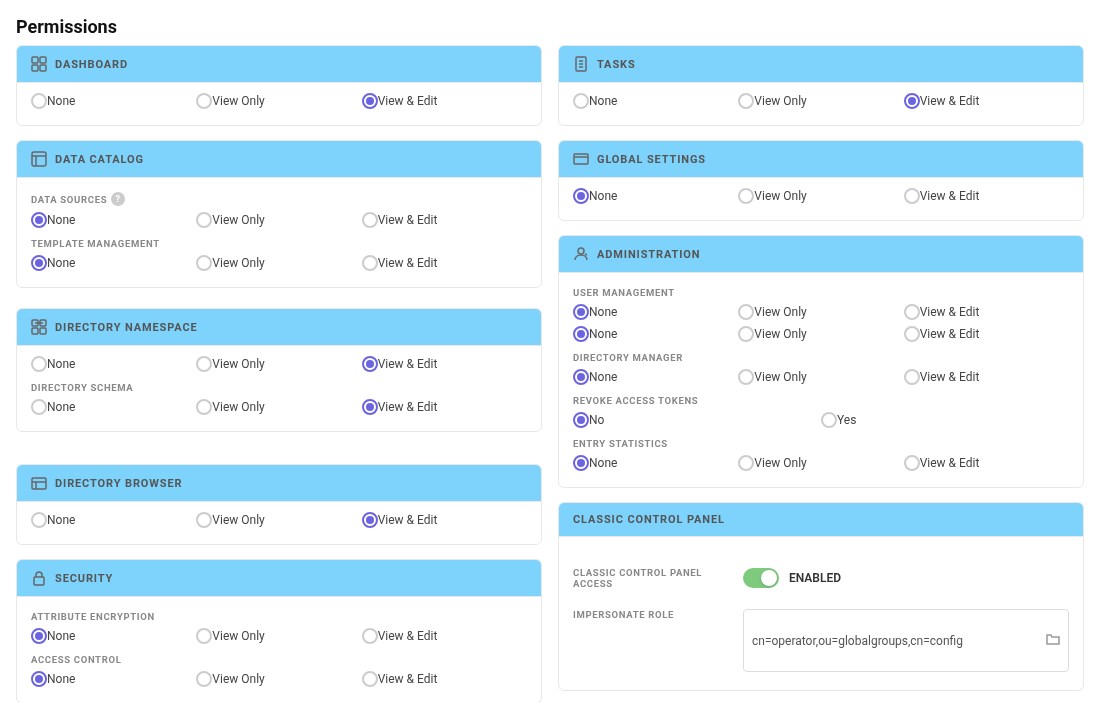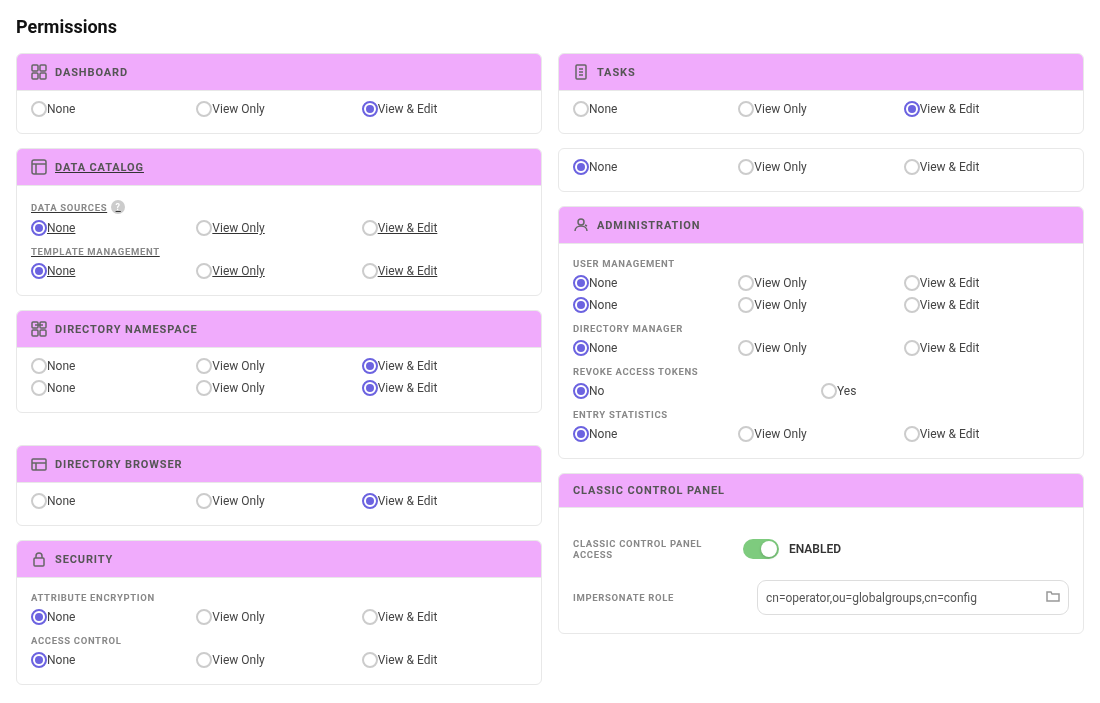--- a/index.html
+++ b/index.html
@@ -6,41 +6,41 @@
     body {
       font-family: -apple-system, BlinkMacSystemFont, 'Segoe UI', Roboto, sans-serif;
       background: #fff;
       color: #333;
       font-size: 13px;
       padding: 16px;
     }
     h1.page-title {
       font-size: 18px;
       font-weight: 700;
-      margin-bottom: 16px;
+      margin-bottom: 8px;
       color: #111;
     }
     .columns {
       display: grid;
       grid-template-columns: 1fr 1fr;
       gap: 16px;
     }
     .card {
       border: 1px solid #e8e8e8;
       border-radius: 6px;
       overflow: hidden;
       background: #fff;
     }
     .card-header {
       display: flex;
       align-items: center;
       gap: 8px;
       padding: 10px 14px;
       border-bottom: 1px solid #e8e8e8;
-      background: #f0abfc;
+      background: #7dd3fc;
     }
     .card-header-icon {
       color: #666;
       font-size: 16px;
       display: flex;
       align-items: center;
     }
     .card-header-title {
       font-size: 11px;
       font-weight: 700;
@@ -136,37 +136,37 @@
       box-shadow: 0 1px 3px rgba(0,0,0,0.2);
     }
     .toggle-text {
       font-size: 12px;
       font-weight: 600;
       color: #333;
       text-align: center;
     }
     .input-row {
       display: flex;
-      align-items: center;
-      gap: 24px;
+      align-items: flex-start;
+      gap: 10px;
       margin: 8px 0;
     }
     .input-label {
       font-size: 9.5px;
       font-weight: 700;
       letter-spacing: 0.07em;
       color: #888;
       text-transform: uppercase;
       flex: 0 0 160px;
     }
     .text-input {
       flex: 1;
       border: 1px solid #ddd;
-      border-radius: 9px;
-      padding: 8px 8px;
+      border-radius: 4px;
+      padding: 22px 8px;
       font-size: 12px;
       color: #555;
       display: flex;
       align-items: center;
       justify-content: space-between;
       background: #fff;
     }
     .text-input-value {
       color: #555;
       font-size: 12px;
@@ -221,21 +221,21 @@
             <span>View Only</span>
           </label>
           <label class="radio-option">
             <span class="radio-circle selected"></span>
             <span>View &amp; Edit</span>
           </label>
         </div>
       </div>
     </div>
 
-    <div class="card" style="margin-bottom:14px;text-decoration:underline;">
+    <div class="card" style="margin-bottom:20px;">
       <div class="card-header">
         <span class="card-header-icon">
           <svg width="16" height="16" viewBox="0 0 16 16" fill="none" stroke="#666" stroke-width="1.5">
             <rect x="1" y="1" width="14" height="14" rx="2"></rect>
             <line x1="1" y1="5" x2="15" y2="5"></line>
             <line x1="5" y1="5" x2="5" y2="15"></line>
           </svg>
         </span>
         <span class="card-header-title">DATA CATALOG</span>
       </div>
@@ -299,20 +299,23 @@
           </label>
           <label class="radio-option">
             <span class="radio-circle"></span>
             <span>View Only</span>
           </label>
           <label class="radio-option">
             <span class="radio-circle selected"></span>
             <span>View &amp; Edit</span>
           </label>
         </div>
+        <div class="section-label">
+          <span>DIRECTORY SCHEMA</span>
+        </div>
         <div class="radio-row">
           <label class="radio-option">
             <span class="radio-circle"></span>
             <span>None</span>
           </label>
           <label class="radio-option">
             <span class="radio-circle"></span>
             <span>View Only</span>
           </label>
           <label class="radio-option">
@@ -427,20 +430,29 @@
           </label>
           <label class="radio-option">
             <span class="radio-circle selected"></span>
             <span>View &amp; Edit</span>
           </label>
         </div>
       </div>
     </div>
 
     <div class="card" style="margin-bottom:14px;">
+      <div class="card-header">
+        <span class="card-header-icon">
+          <svg width="16" height="16" viewBox="0 0 16 16" fill="none" stroke="#666" stroke-width="1.5">
+            <rect x="1" y="3" width="14" height="10" rx="1"></rect>
+            <line x1="1" y1="6" x2="15" y2="6"></line>
+          </svg>
+        </span>
+        <span class="card-header-title">GLOBAL SETTINGS</span>
+      </div>
       <div class="card-body">
         <div class="radio-row">
           <label class="radio-option">
             <span class="radio-circle selected"></span>
             <span>None</span>
           </label>
           <label class="radio-option">
             <span class="radio-circle"></span>
             <span>View Only</span>
           </label>

